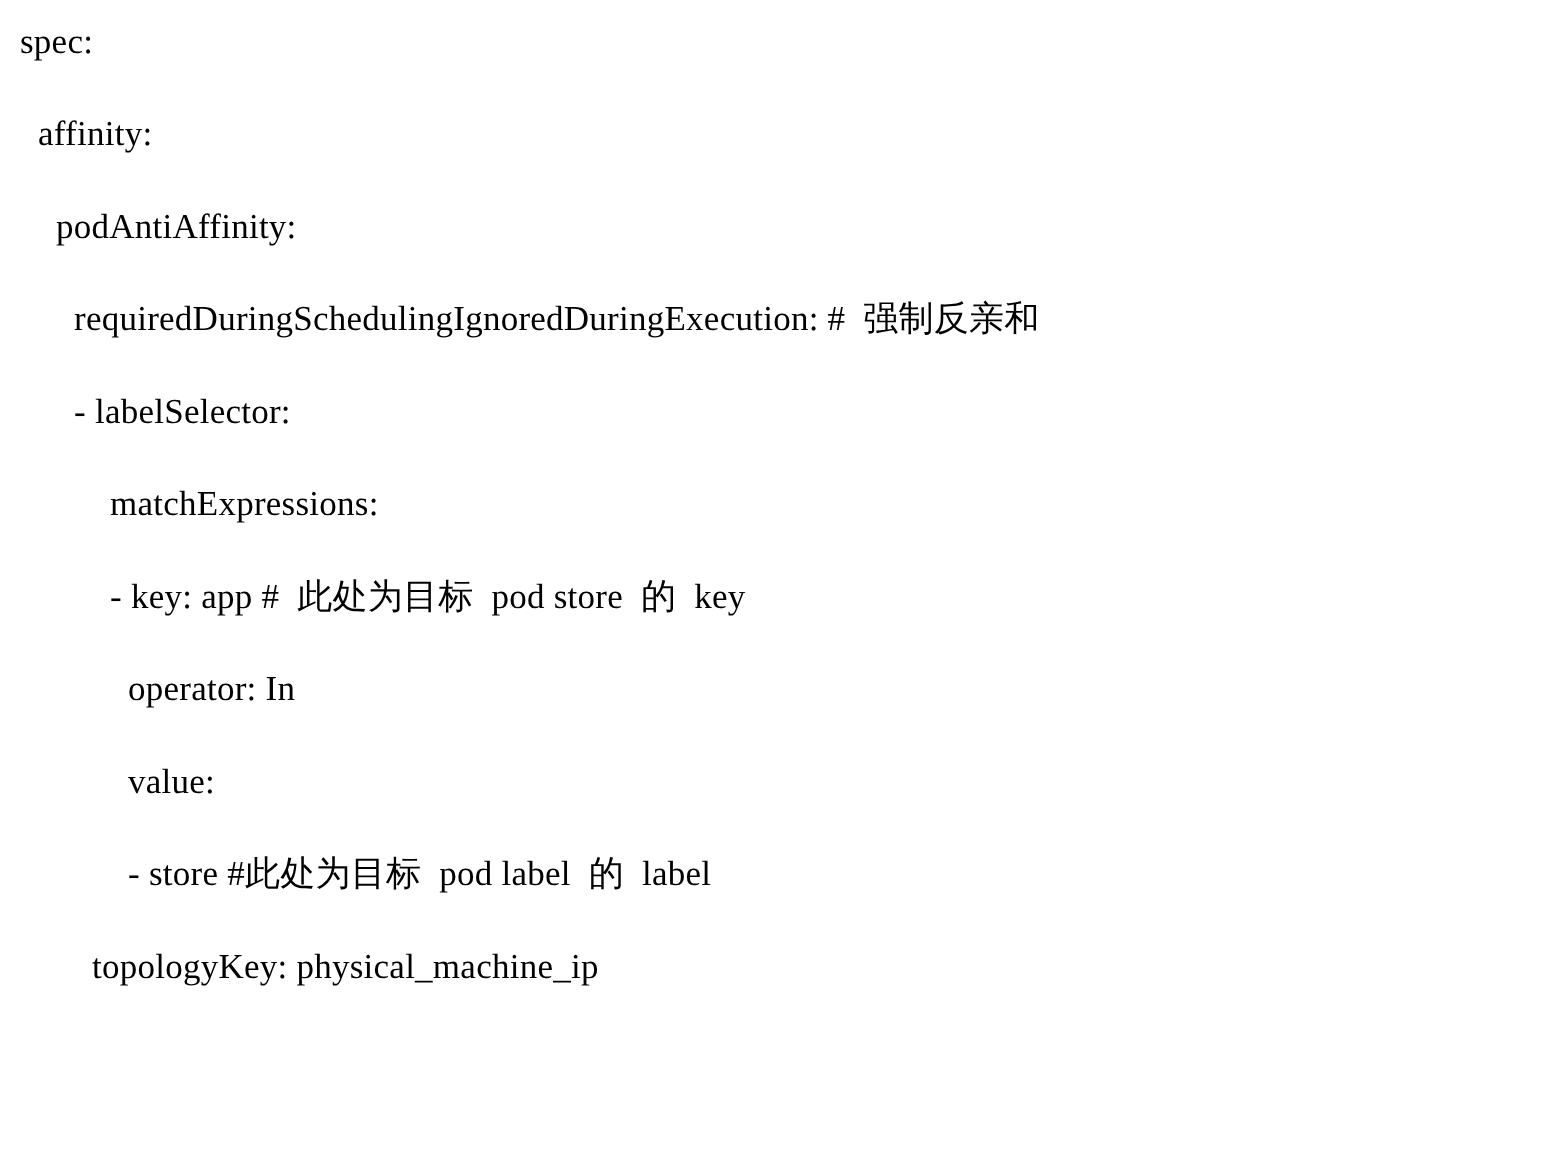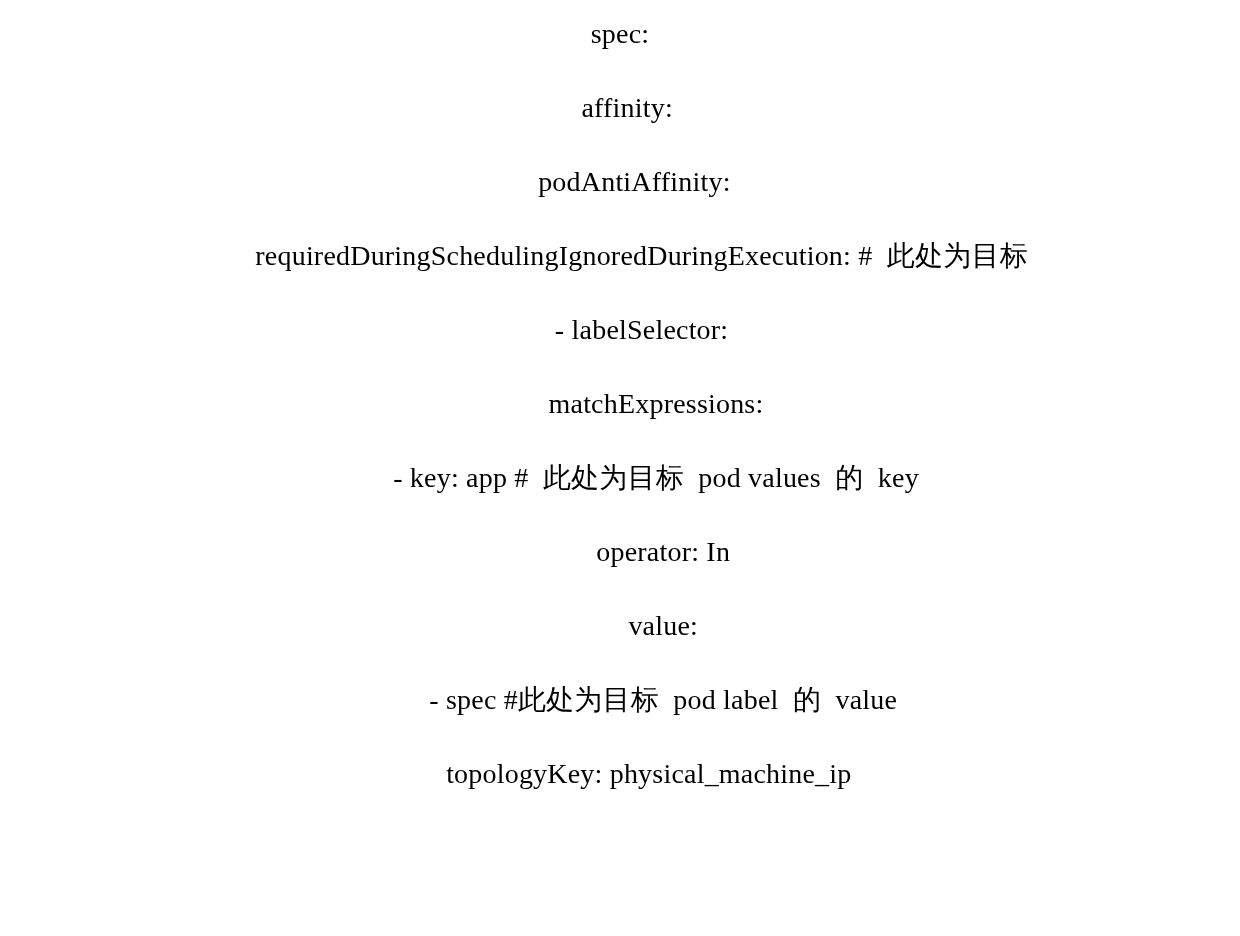--- a/index.html
+++ b/index.html
@@ -1,19 +1,18 @@
 <!DOCTYPE html>
 <html><head>
   <meta charset="utf-8">
   <style>
     * {
       margin: 0;
       padding: 0;
       box-sizing: border-box;
-      text-align: center;
     }
     body {
       background: #ffffff;
       font-family: "Times New Roman", Times, serif;
       font-size: 28px;
       color: #000000;
       padding: 20px 16px;
       line-height: 1.0;
       width: 1240px;
       height: 936px;
@@ -26,20 +25,20 @@
     .line:last-child {
       margin-bottom: 0;
     }
   </style>
 </head>
 <body>
 
 <div class="line">spec:</div>
 <div class="line">  affinity:</div>
 <div class="line">    podAntiAffinity:</div>
-<div class="line">      requiredDuringSchedulingIgnoredDuringExecution: #  此处为目标</div>
+<div class="line">      requiredDuringSchedulingIgnoredDuringExecution: #  强制反亲和</div>
 <div class="line">      - labelSelector:</div>
 <div class="line">          matchExpressions:</div>
-<div class="line">          - key: app #  此处为目标  pod values  的  key</div>
+<div class="line">          - key: app #  此处为目标  pod store  的  key</div>
 <div class="line">            operator: In</div>
 <div class="line">            value:</div>
-<div class="line">            - spec #此处为目标  pod label  的  value</div>
+<div class="line">            - store #此处为目标  pod label  的  label</div>
 <div class="line">        topologyKey: physical_machine_ip</div>
 
 </body></html>

